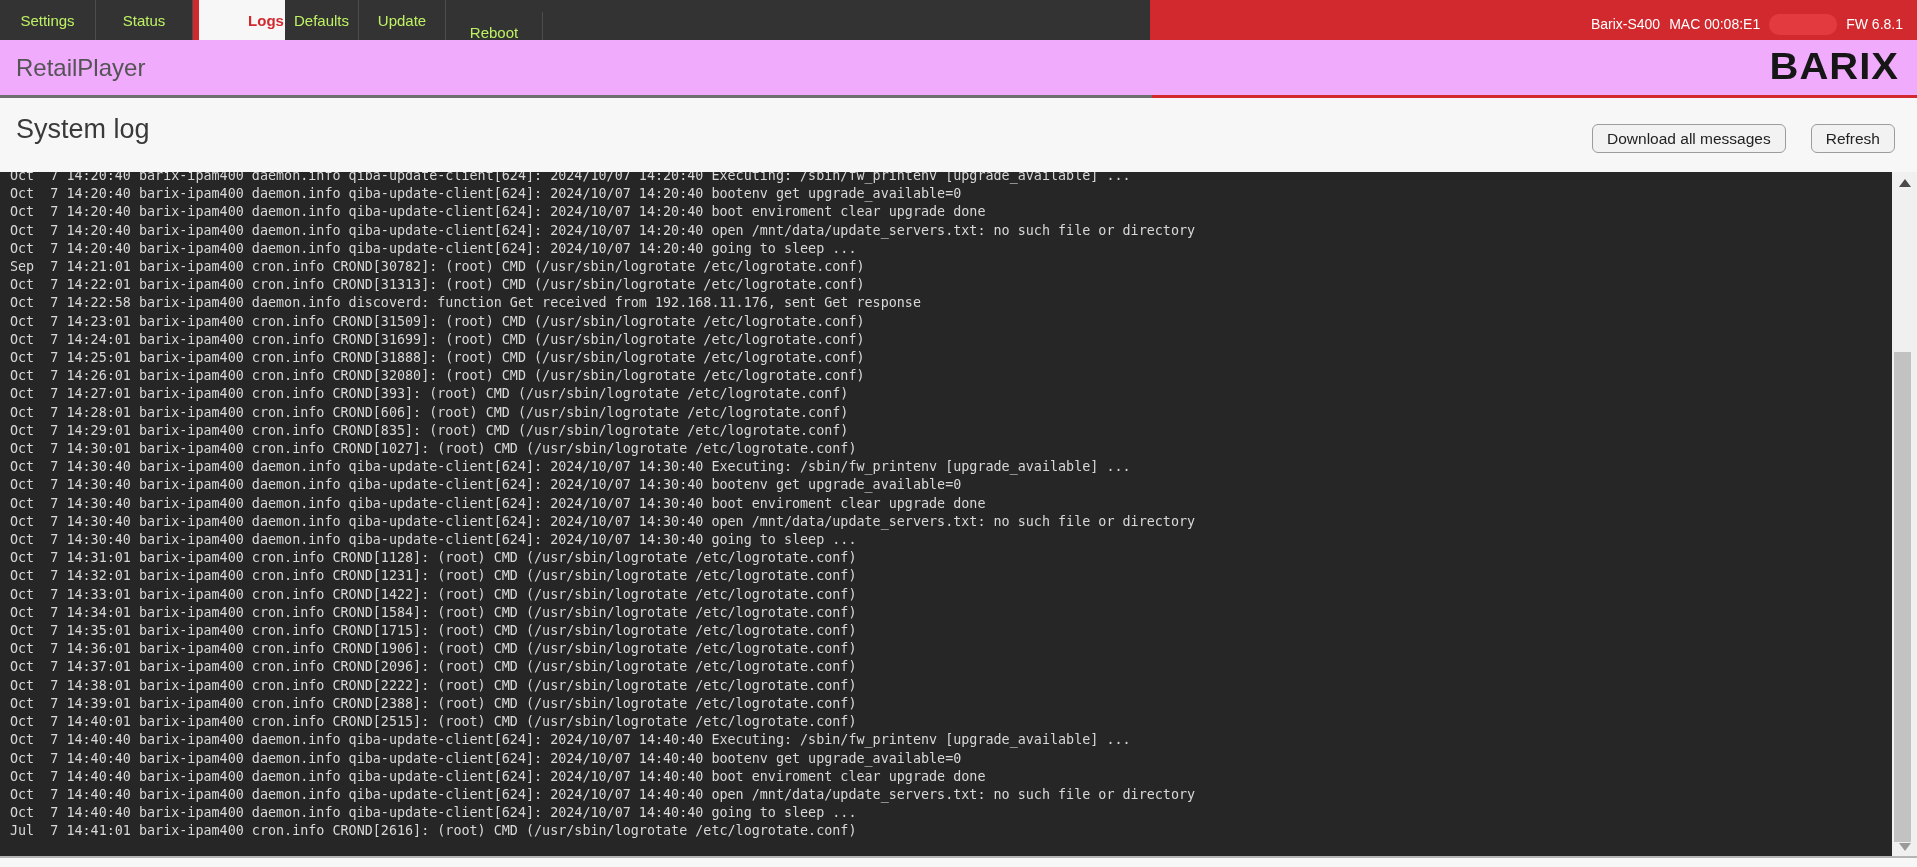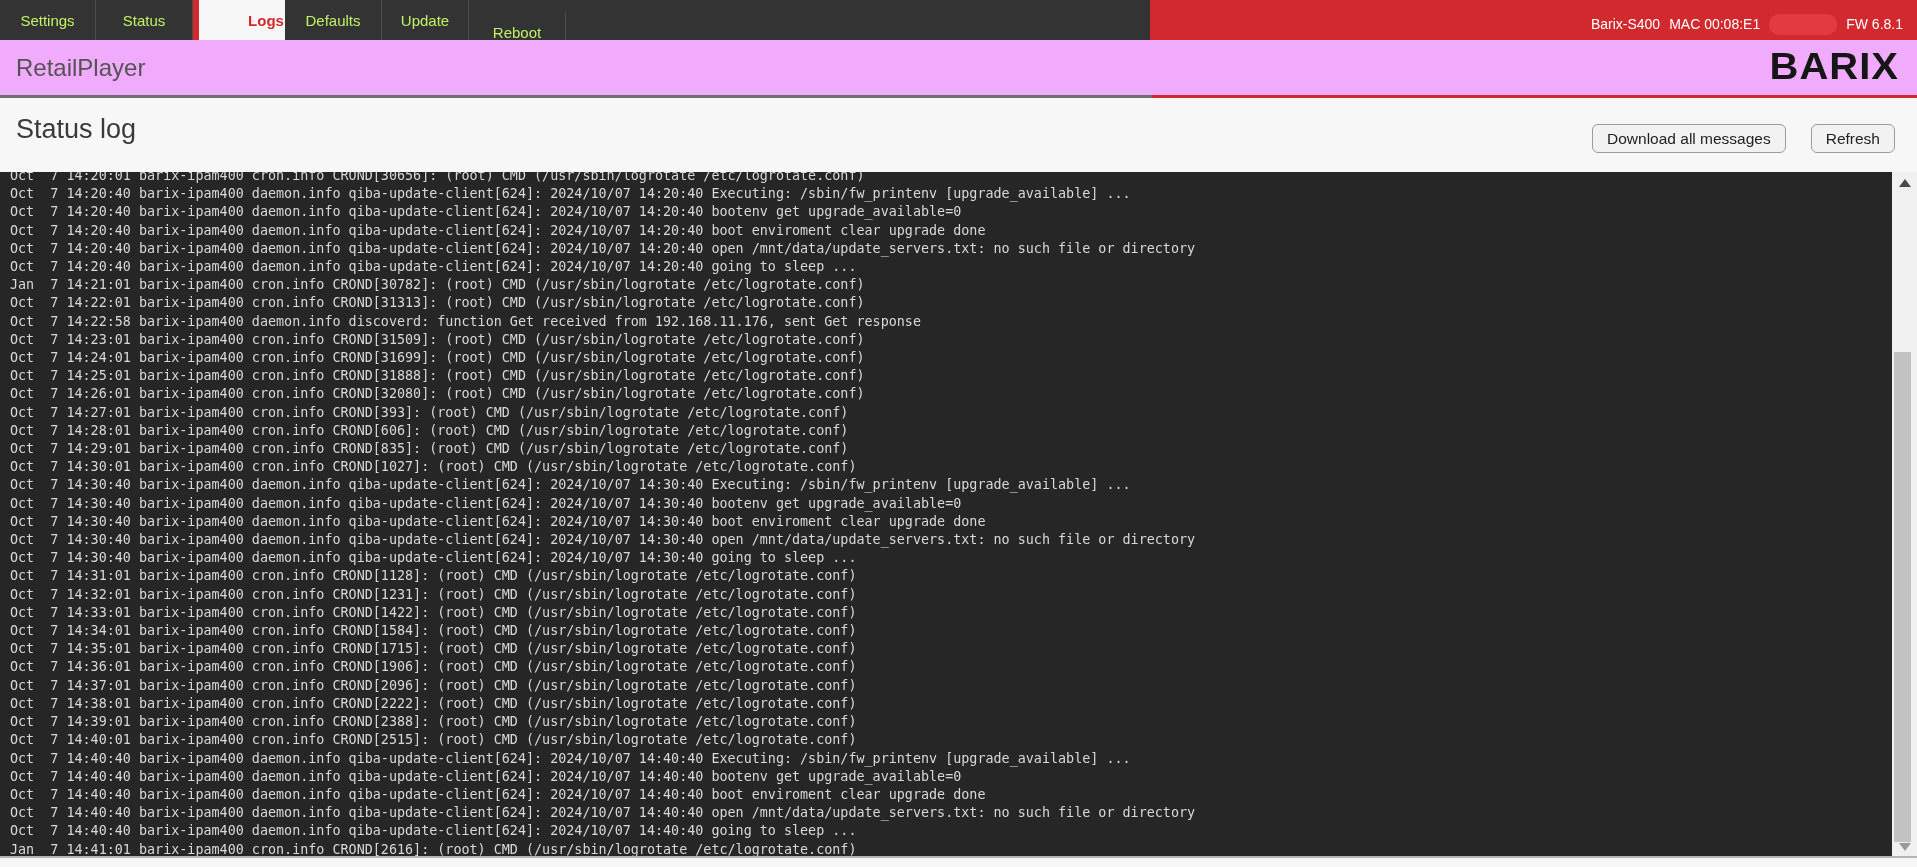--- a/index.html
+++ b/index.html
@@ -10,21 +10,21 @@
   }
 
   
   .navbar { position:absolute; top:0; left:0; width:1917px; height:40px; background:#333333; display:flex; }
   .tab {
     height:40px; display:flex; align-items:center; justify-content:center;
     color:#bef264; font-size:15px; border-right:1px solid #4d4d4d; cursor:pointer;
   }
   .tab-settings { width:96px; }
   .tab-status   { width:97px; }
-  .tab-defaults { width:97px; }
+  .tab-defaults { width:74px; }
   .tab-update   { width:87px; }
   .tab-reboot   { width:97px;margin-top:12px; }
   .tab-accent { width:6px; height:40px; background:#d2292e; }
   .tab-logs {
     width:86px; background:#f7f7f7; color:#d2292e; border-right:none; font-weight:bold;padding-left:48px;
   }
   .nav-right {
     position:absolute; left:1150px; top:0; width:767px; height:48px; background:#d2292e;
     display:flex; align-items:center; justify-content:flex-end; padding-right:14px;
     color:#ffffff; font-size:14px;
@@ -115,35 +115,34 @@
   </div>
 </nav>
 
 <header class="app-header">
   <div class="app-title">RetailPlayer</div>
   <div class="brand-logo">BARIX</div>
 </header>
 <div class="hdr-border-left"></div>
 <div class="hdr-border-right"></div>
 
-<h1 class="page-title">Status log</h1>
+<h1 class="page-title">System log</h1>
 <div class="toolbar-buttons">
   <button class="btn">Download all messages</button>
   <button class="btn">Refresh</button>
 </div>
 
 <div class="log-panel">
   <div class="log-text">
-      <div>Oct  7 14:20:01 barix-ipam400 cron.info CROND[30656]: (root) CMD (/usr/sbin/logrotate /etc/logrotate.conf)</div>
       <div>Oct  7 14:20:40 barix-ipam400 daemon.info qiba-update-client[624]: 2024/10/07 14:20:40 Executing: /sbin/fw_printenv [upgrade_available] ...</div>
       <div>Oct  7 14:20:40 barix-ipam400 daemon.info qiba-update-client[624]: 2024/10/07 14:20:40 bootenv get upgrade_available=0</div>
       <div>Oct  7 14:20:40 barix-ipam400 daemon.info qiba-update-client[624]: 2024/10/07 14:20:40 boot enviroment clear upgrade done</div>
       <div>Oct  7 14:20:40 barix-ipam400 daemon.info qiba-update-client[624]: 2024/10/07 14:20:40 open /mnt/data/update_servers.txt: no such file or directory</div>
       <div>Oct  7 14:20:40 barix-ipam400 daemon.info qiba-update-client[624]: 2024/10/07 14:20:40 going to sleep ...</div>
-      <div>Jan  7 14:21:01 barix-ipam400 cron.info CROND[30782]: (root) CMD (/usr/sbin/logrotate /etc/logrotate.conf)</div>
+      <div>Sep  7 14:21:01 barix-ipam400 cron.info CROND[30782]: (root) CMD (/usr/sbin/logrotate /etc/logrotate.conf)</div>
       <div>Oct  7 14:22:01 barix-ipam400 cron.info CROND[31313]: (root) CMD (/usr/sbin/logrotate /etc/logrotate.conf)</div>
       <div>Oct  7 14:22:58 barix-ipam400 daemon.info discoverd: function Get received from 192.168.11.176, sent Get response</div>
       <div>Oct  7 14:23:01 barix-ipam400 cron.info CROND[31509]: (root) CMD (/usr/sbin/logrotate /etc/logrotate.conf)</div>
       <div>Oct  7 14:24:01 barix-ipam400 cron.info CROND[31699]: (root) CMD (/usr/sbin/logrotate /etc/logrotate.conf)</div>
       <div>Oct  7 14:25:01 barix-ipam400 cron.info CROND[31888]: (root) CMD (/usr/sbin/logrotate /etc/logrotate.conf)</div>
       <div>Oct  7 14:26:01 barix-ipam400 cron.info CROND[32080]: (root) CMD (/usr/sbin/logrotate /etc/logrotate.conf)</div>
       <div>Oct  7 14:27:01 barix-ipam400 cron.info CROND[393]: (root) CMD (/usr/sbin/logrotate /etc/logrotate.conf)</div>
       <div>Oct  7 14:28:01 barix-ipam400 cron.info CROND[606]: (root) CMD (/usr/sbin/logrotate /etc/logrotate.conf)</div>
       <div>Oct  7 14:29:01 barix-ipam400 cron.info CROND[835]: (root) CMD (/usr/sbin/logrotate /etc/logrotate.conf)</div>
       <div>Oct  7 14:30:01 barix-ipam400 cron.info CROND[1027]: (root) CMD (/usr/sbin/logrotate /etc/logrotate.conf)</div>
@@ -160,21 +159,21 @@
       <div>Oct  7 14:36:01 barix-ipam400 cron.info CROND[1906]: (root) CMD (/usr/sbin/logrotate /etc/logrotate.conf)</div>
       <div>Oct  7 14:37:01 barix-ipam400 cron.info CROND[2096]: (root) CMD (/usr/sbin/logrotate /etc/logrotate.conf)</div>
       <div>Oct  7 14:38:01 barix-ipam400 cron.info CROND[2222]: (root) CMD (/usr/sbin/logrotate /etc/logrotate.conf)</div>
       <div>Oct  7 14:39:01 barix-ipam400 cron.info CROND[2388]: (root) CMD (/usr/sbin/logrotate /etc/logrotate.conf)</div>
       <div>Oct  7 14:40:01 barix-ipam400 cron.info CROND[2515]: (root) CMD (/usr/sbin/logrotate /etc/logrotate.conf)</div>
       <div>Oct  7 14:40:40 barix-ipam400 daemon.info qiba-update-client[624]: 2024/10/07 14:40:40 Executing: /sbin/fw_printenv [upgrade_available] ...</div>
       <div>Oct  7 14:40:40 barix-ipam400 daemon.info qiba-update-client[624]: 2024/10/07 14:40:40 bootenv get upgrade_available=0</div>
       <div>Oct  7 14:40:40 barix-ipam400 daemon.info qiba-update-client[624]: 2024/10/07 14:40:40 boot enviroment clear upgrade done</div>
       <div>Oct  7 14:40:40 barix-ipam400 daemon.info qiba-update-client[624]: 2024/10/07 14:40:40 open /mnt/data/update_servers.txt: no such file or directory</div>
       <div>Oct  7 14:40:40 barix-ipam400 daemon.info qiba-update-client[624]: 2024/10/07 14:40:40 going to sleep ...</div>
-      <div>Jan  7 14:41:01 barix-ipam400 cron.info CROND[2616]: (root) CMD (/usr/sbin/logrotate /etc/logrotate.conf)</div>
+      <div>Jul  7 14:41:01 barix-ipam400 cron.info CROND[2616]: (root) CMD (/usr/sbin/logrotate /etc/logrotate.conf)</div>
     </div>
 
   <div class="scrollbar">
     <div class="sb-up">
         <span class="tri"></span>
       </div>
     <div class="sb-thumb"></div>
     <div class="sb-down">
         <span class="tri"></span>
       </div>

